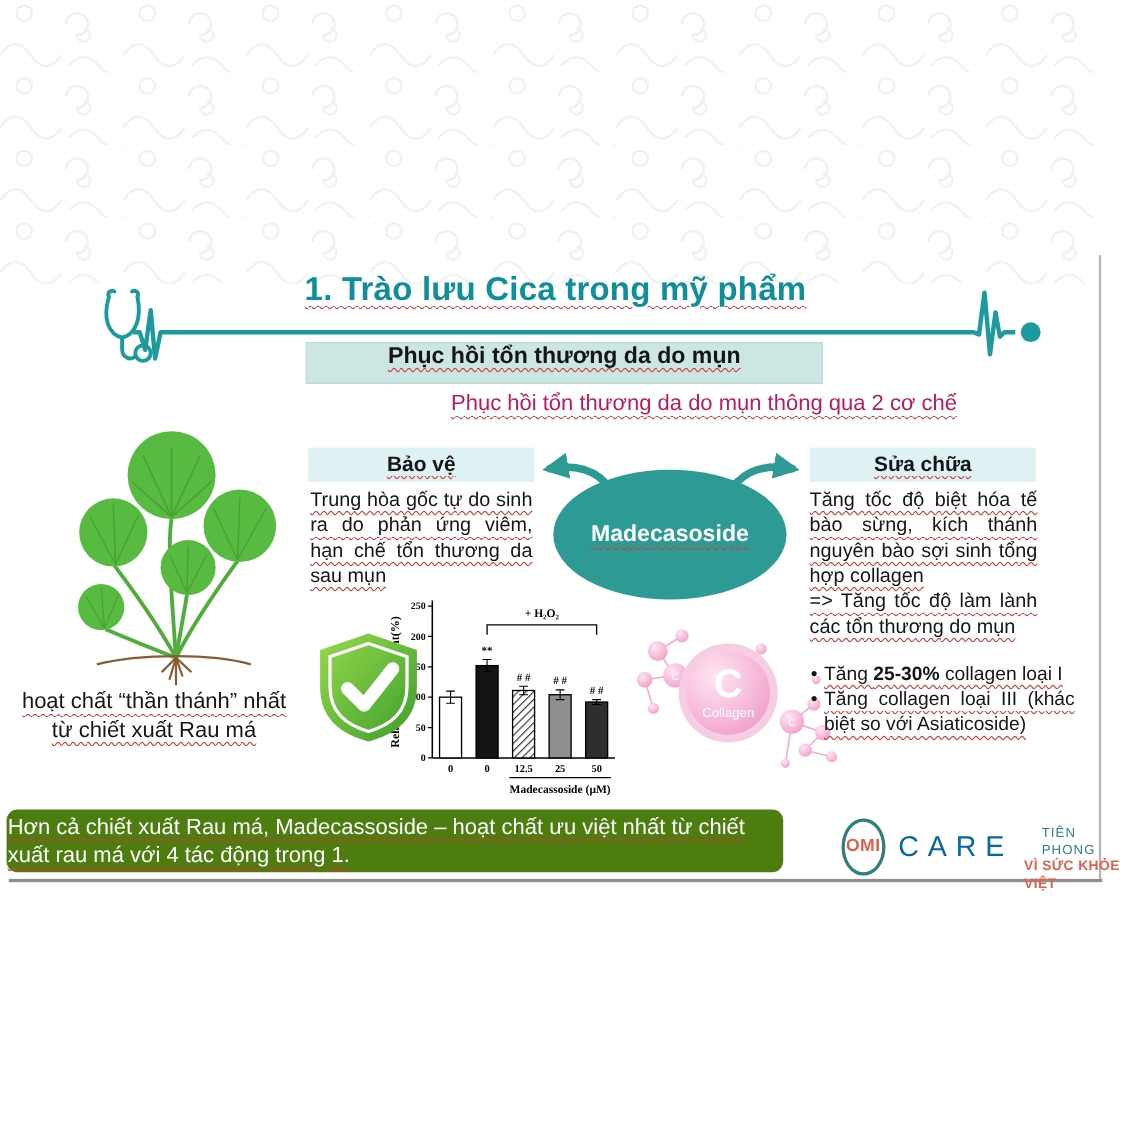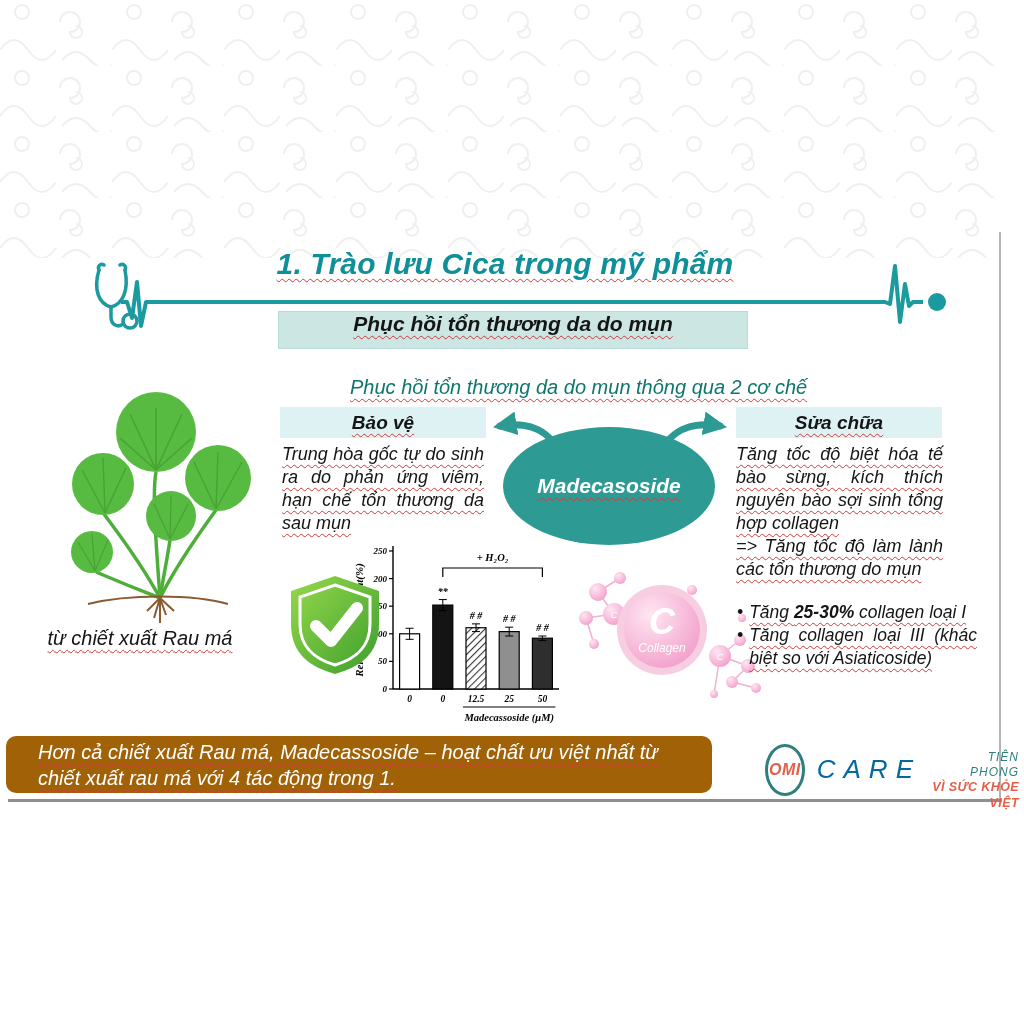--- a/index.html
+++ b/index.html
@@ -1,47 +1,47 @@
 <!DOCTYPE html>
 <html><head>
 <meta charset="utf-8">
 <style>
   html,body{margin:0;padding:0;background:#fff;}
   .canvas{position:relative;width:1024px;height:820px;background:#ffffff;overflow:hidden;
-          font-family:"Liberation Sans","DejaVu Sans",sans-serif;color:#111;font-style:italic;}
+          font-family:"Liberation Sans","DejaVu Sans",sans-serif;color:#111;}
   .abs{position:absolute;}
   .sq{text-decoration-line:underline;text-decoration-style:wavy;text-decoration-color:#cf3a3a;
       text-decoration-thickness:1px;text-underline-offset:4px;}
   .watermark{position:absolute;left:0;top:545;opacity:.55;z-index:0;}
   .z{z-index:2;}
   .title{left:180px;top:247px;width:650px;text-align:center;font-size:30px;font-weight:bold;
          color:#0e8f9a;letter-spacing:.2px;}
   .subtitle-box{left:278px;top:311px;width:468px;height:36px;background:#cbe6e3;border:1px solid #b9dcd8;
          display:flex;align-items:flex-start;justify-content:center;font-size:21px;font-weight:bold;color:#151515;}
-  .intro{left:350px;top:376px;width:580px;font-size:20px;color:#0f766e;}
+  .intro{left:350px;top:356px;width:580px;text-align:center;font-size:20px;color:#be185d;}
   .mech-box{height:31px;width:206px;background:#def1f3;display:flex;align-items:center;justify-content:center;
          font-size:19px;font-weight:bold;color:#151515;}
   .protect-box{left:280px;top:407px;}
   .repair-box{left:736px;top:407px;}
   .ellipse{left:503px;top:427px;width:212px;height:118px;background:#2d9b94;border-radius:50%;
          display:flex;align-items:center;justify-content:center;color:#fff;font-weight:bold;font-size:21px;}
   .para{font-size:18px;line-height:1.28;text-align:justify;color:#151515;}
   .p-left{left:282px;top:443px;width:202px;}
   .p-right{left:736px;top:443px;width:207px;}
   .bullets{left:737px;top:601px;width:240px;font-size:17.5px;line-height:1.32;color:#151515;}
   .bullet{display:flex;gap:6px;}
   .bullet .bt{flex:1;text-align:justify;}
   .caption{left:10px;top:626px;width:260px;text-align:center;line-height:1.28;}
   .caption .name{font-size:21px;font-weight:bold;color:#2d9b94;}
   .caption .ln{font-size:20px;color:#151515;}
-  .banner{left:6px;top:736px;width:706px;height:57px;background:#a16207;border-radius:10px;color:#fff;
-          font-size:20px;line-height:1.3;padding:5px 32px;box-sizing:border-box;display:flex;align-items:center;}
+  .banner{left:6px;top:736px;width:706px;height:57px;background:#4d7c0f;border-radius:10px;color:#fff;
+          font-size:20px;line-height:1.3;padding:5px 1px;box-sizing:border-box;display:flex;align-items:center;}
   .edge-right{left:999px;top:232px;width:2px;height:568px;background:#b3b3b3;}
   .edge-bottom{left:8px;top:799px;width:994px;height:3px;background:#8f8f8f;}
-  .logo{left:765px;top:742px;display:flex;align-items:flex-start;text-align:right;}
+  .logo{left:765px;top:742px;display:flex;align-items:flex-start;}
   .logo-circle{width:46px;height:46px;border:3px solid #2e7f7e;border-radius:50%;display:flex;align-items:center;
           justify-content:center;font-size:16px;font-weight:bold;color:#e2604a;letter-spacing:.5px;margin-top:2px;}
   .logo-care{font-size:26px;color:#0369a1;letter-spacing:8px;margin:12px 0 0 12px;font-weight:400;}
   .logo-tag{margin:8px 5px 0 10px;line-height:1.25;}
   .logo-tag .t1{font-size:12px;color:#2e7f7e;letter-spacing:1px;margin-left:16px;}
   .logo-tag .t2{font-size:12.5px;color:#e2604a;font-weight:bold;letter-spacing:.4px;}
   svg text{font-family:"Liberation Serif","DejaVu Serif",serif;}
 </style>
 </head>
 <body>
@@ -105,21 +105,21 @@
 
   <div class="abs z ellipse">
     <span class="sq">Madecasoside</span>
   </div>
 
   <div class="abs z para p-left">
     <span class="sq">Trung hòa gốc tự do sinh ra do phản ứng viêm, hạn chế tổn thương da sau mụn</span>
   </div>
 
   <div class="abs z para p-right">
-    <div><span class="sq">Tăng tốc độ biệt hóa tế bào sừng, kích thích nguyên bào sợi sinh tổng hợp collagen</span></div>
+    <div><span class="sq">Tăng tốc độ biệt hóa tế bào sừng, kích thánh nguyên bào sợi sinh tổng hợp collagen</span></div>
     <div><span class="sq">=&gt; Tăng tốc độ làm lành các tổn thương do mụn</span></div>
   </div>
 
   <svg class="abs z" style="left:353px;top:541px;" id="ros-chart" width="212" height="196" viewBox="0 0 212 196">
       <defs>
         <pattern id="hatch" width="5" height="5" patternUnits="userSpaceOnUse" patternTransform="rotate(45)">
           <rect width="5" height="5" fill="#fff"></rect>
           <line x1="0" y1="0" x2="0" y2="5" stroke="#3a3a3a" stroke-width="2.2"></line>
         </pattern>
       </defs>
@@ -296,20 +296,21 @@
       <path d="M40 222 C 80 212, 145 212, 180 222"></path>
       <path d="M112 216 L106 236"></path>
         <path d="M112 216 L118 233"></path>
         <path d="M112 216 L112 241"></path>
       <path d="M112 216 L99 229"></path>
         <path d="M112 216 L126 229"></path>
     </g>
   </svg>
 
   <div class="abs z caption">
+    <div class="ln"><span class="sq">hoạt chất “thần thánh” nhất</span></div>
     <div class="ln"><span class="sq">từ chiết xuất Rau má</span></div>
   </div>
 
   <div class="abs z banner">
     <span class="sq">Hơn cả chiết xuất Rau má, Madecassoside – hoạt chất ưu việt nhất từ chiết xuất rau má với 4 tác động trong 1.</span>
   </div>
 
   <div class="abs z logo">
     <div class="logo-circle">
       <span>OMI</span>

